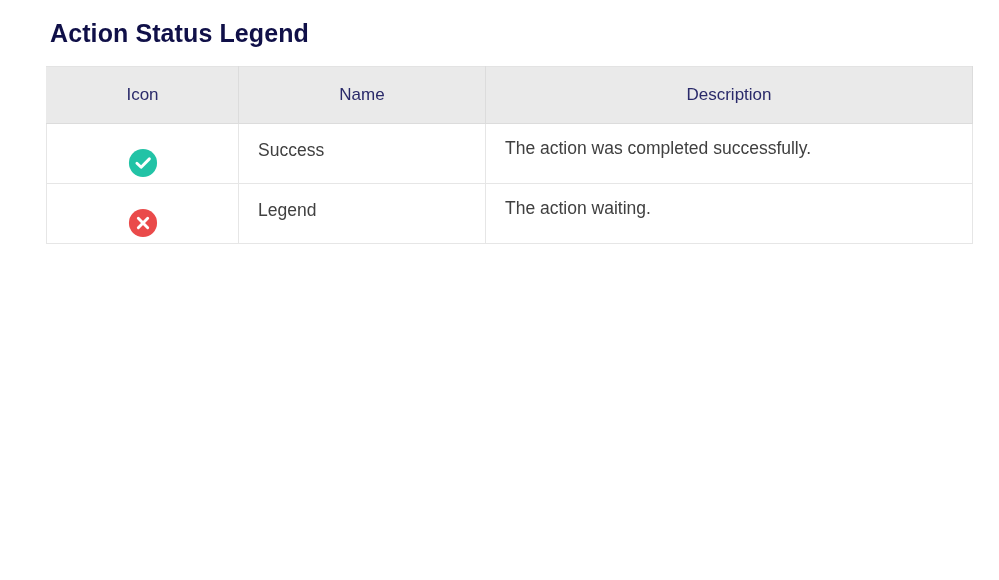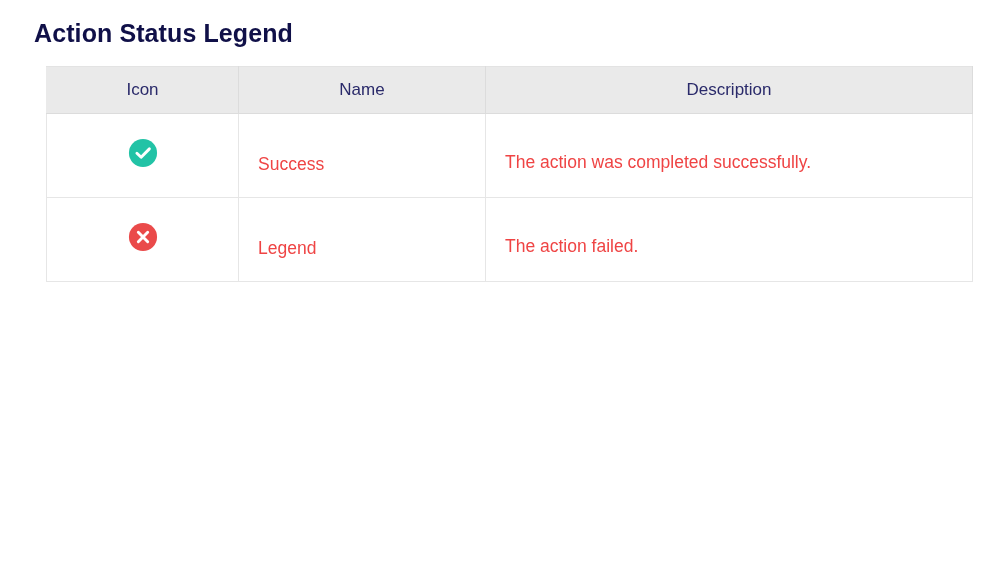--- a/index.html
+++ b/index.html
@@ -19,21 +19,21 @@
   .page {
     position: relative;
     width: 999px;
     height: 580px;
     box-sizing: border-box;
     padding: 0;
   }
 
   .page-title {
     position: absolute;
-    left: 34px;
+    left: 50px;
     top: 18px;
     margin: 0;
     font-size: 25px;
     line-height: 30px;
     font-weight: bold;
     color: #101048;
     letter-spacing: 0.1px;
   }
 
   .legend-table {
@@ -49,38 +49,38 @@
   .legend-table col.col-icon  { width: 192px; }
   .legend-table col.col-name  { width: 247px; }
   .legend-table col.col-desc  { width: 487px; }
 
   .legend-table thead th {
     background: #eaeaea;
     color: #2a2a6a;
     font-size: 17px;
     font-weight: normal;
     text-align: center;
-    height: 47px;
+    height: 57px;
     padding: 0;
     border: 1px solid #dcdcdc;
     border-top: 1px solid #e3e3e3;
     box-sizing: border-box;
   }
   .legend-table thead th:first-child {
     border-left: 1px solid #eaeaea;
   }
 
   .legend-table tbody td {
     border: 1px solid #e6e6e6;
     padding: 0;
-    height: 84px;
+    height: 60px;
     box-sizing: border-box;
     vertical-align: bottom;
     font-size: 17.5px;
-    color: #ef4444;
+    color: #404040;
     background: #ffffff;
   }
 
   .legend-table tbody td.cell-icon {
     vertical-align: top;
     text-align: center;
     padding-top: 24px;
   }
 
   .legend-table tbody td.cell-name {
@@ -147,18 +147,18 @@
               </svg></span></td>
           <td class="cell-name">Success</td>
           <td class="cell-desc">The action was completed successfully.</td>
         </tr>
         <tr>
           <td class="cell-icon"><span class="status-icon"><svg viewBox="0 0 32 32">
                 <circle cx="16" cy="16" r="15" fill="#ea4a4a"></circle>
                 <path d="M11 11 L21 21 M21 11 L11 21" fill="none" stroke="#ffffff" stroke-width="3.1" stroke-linecap="round"></path>
               </svg></span></td>
           <td class="cell-name">Legend</td>
-          <td class="cell-desc">The action failed.</td>
+          <td class="cell-desc">The action waiting.</td>
         </tr>
       </tbody>
   </table>
 
 </div>
 
 </body></html>

